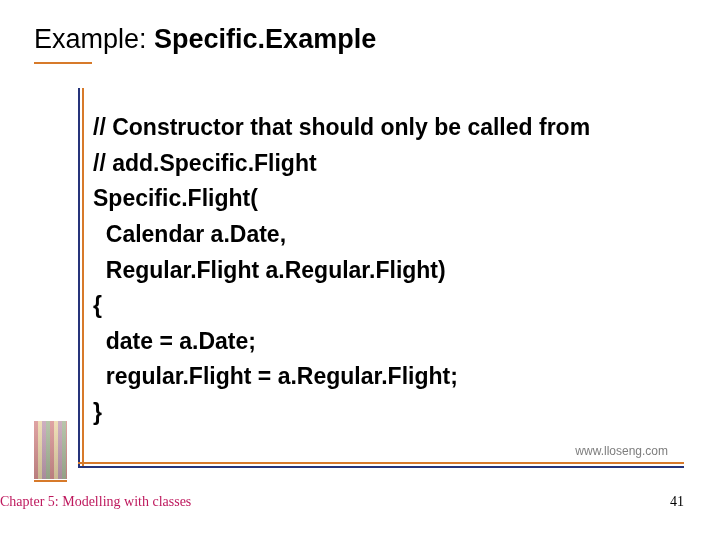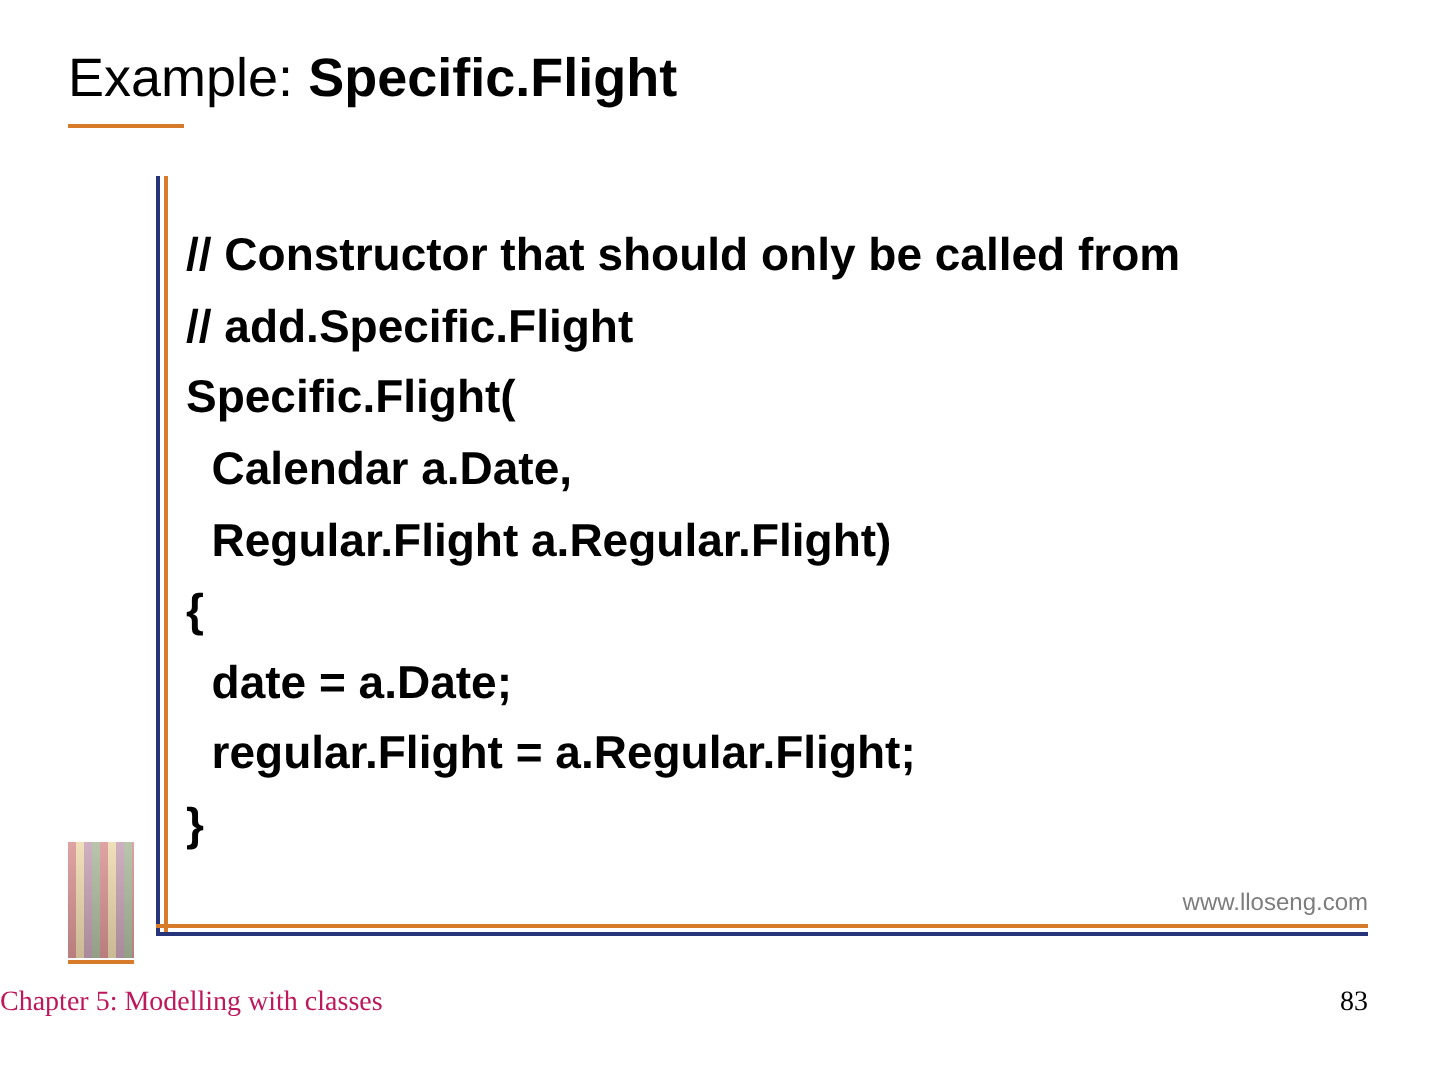--- a/index.html
+++ b/index.html
@@ -98,21 +98,21 @@
         rgba(90,120,60,0.5) 12px 16px);
   }
   .square::after{
     content:"";
     position:absolute;
     inset:0;
     background: linear-gradient(180deg, rgba(255,255,255,0.15), rgba(0,0,0,0.15));
   }
   .url {
     position: absolute;
-    right: 36px;
+    right: 52px;
     top: 444px;
     font-size: 12px;
     color: #7d7d7d;
     font-family: Arial, sans-serif;
   }
   .copyright {
     position: absolute;
     left: 110px;
     top: 496px;
     font-size: 11px;
@@ -137,21 +137,21 @@
     font-family: "Times New Roman", serif;
     color: #000;
   }
 </style>
 </head>
 <body>
 
 <div class="slide">
 
   <div class="title">
-    <span>Example: </span><span class="bold">Specific.Flight</span>
+    <span>Example: </span><span class="bold">Specific.Example</span>
   </div>
   <div class="orange-under"></div>
 
   <div class="vline-blue"></div>
   <div class="vline-orange"></div>
   <div class="hline-orange"></div>
   <div class="hline-blue"></div>
 
   <div class="code"><span>// Constructor that should only be called from</span>
 <span>// add.Specific.Flight</span>
@@ -161,15 +161,15 @@
 <span>{</span>
 <span>  date = a.Date;</span>
 <span>  regular.Flight = a.Regular.Flight;</span>
 <span>}</span></div>
 
   <div class="square"></div>
   <div class="bottom-orange-line"></div>
 
   <div class="url">www.lloseng.com</div>
   <div class="chapter">Chapter 5: Modelling with classes</div>
-  <div class="pagenum">83</div>
+  <div class="pagenum">41</div>
 
 </div>
 
 </body></html>

